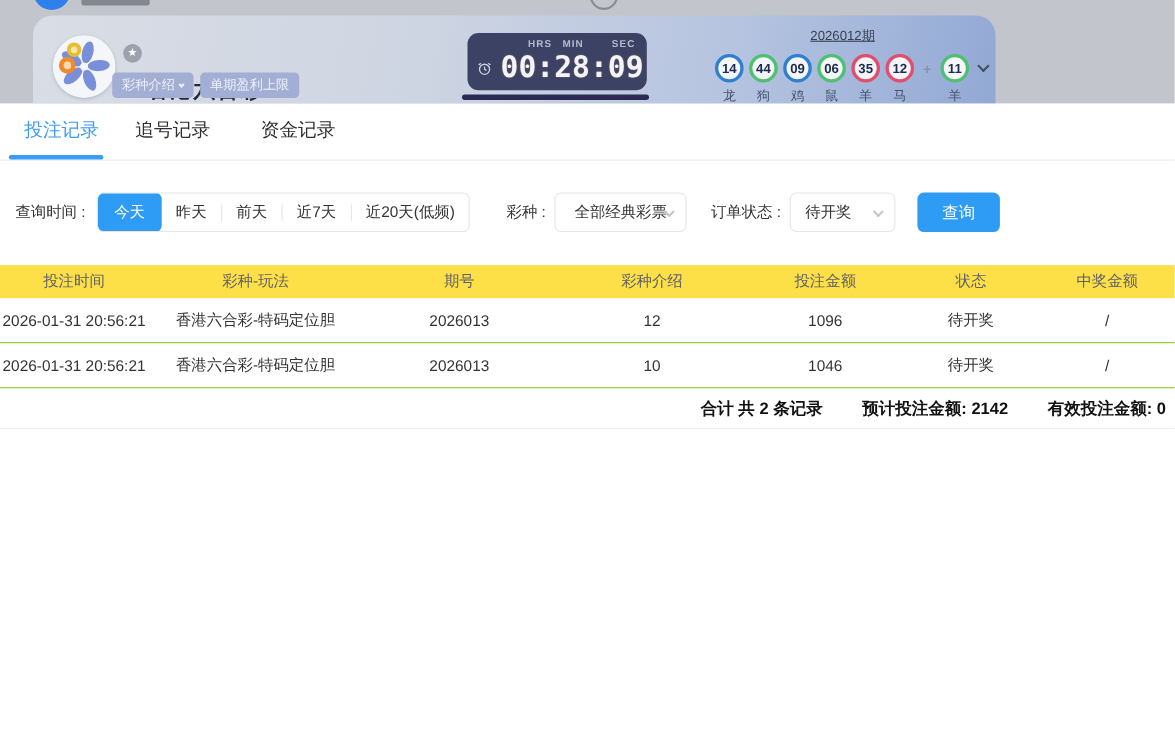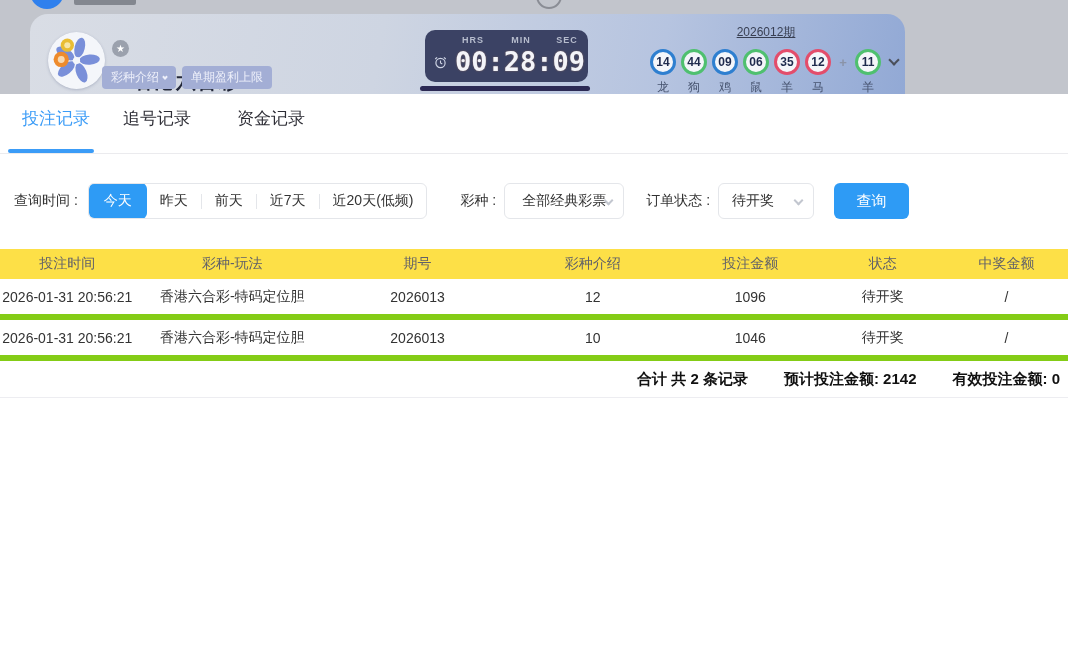--- a/index.html
+++ b/index.html
@@ -42,21 +42,21 @@
   .issue-cur { font-size:14px; color:#383f52; }
   .bet-status-row { margin-top:6px; display:flex; justify-content:flex-end; align-items:center; gap:9px; }
   .bet-status { font-size:19px; font-weight:bold; color:#272c3c; letter-spacing:1px; }
 
   .timer { position:absolute; left:395px; top:16px; width:163px; height:52px;
     background:#3b4264; border-radius:10px; }
   .timer .alarm { position:absolute; left:9px; top:26px; }
   .digits-wrap { position:absolute; left:30px; top:5px; width:128px; height:44px; }
   .t-label { position:absolute; top:0; transform:translateX(-50%); font-size:9px; font-weight:bold;
     letter-spacing:1px; color:#b6bccd; }
-  .t-label.l1 { left:18px; } .t-label.l2 { left:66px; } .t-label.l3 { left:112px; }
+  .t-label.l1 { left:36px; } .t-label.l2 { left:66px; } .t-label.l3 { left:112px; }
   .digits { position:absolute; left:0; top:11px; font-family:"DejaVu Sans Mono",monospace;
     font-size:27px; font-weight:bold; color:#f3f4f9; letter-spacing:0;
     text-shadow:0 0 2px rgba(255,170,90,.35); }
   .underbar { position:absolute; left:390px; top:72px; width:170px; height:5px;
     border-radius:3px; background:#2c2a54; }
 
   .results { position:absolute; left:620px; top:10px; width:258px; }
   .issue-last { font-size:12px; color:#383f52; text-align:center; padding-right:26px;text-decoration:underline; }
   .balls { display:flex; align-items:center; gap:5px; margin-top:8px; }
   .ball { width:26px; height:26px; border-radius:50%; background:#f4f6fa;
@@ -67,21 +67,21 @@
   .ball.c-red { border-color:#e34d6b; }
   .plus { width:14px; text-align:center; color:#8a93a8; font-weight:bold; font-size:13px; }
   .res-chev-wrap { width:16px; display:flex; justify-content:center; margin-top:-4px; }
   .zodiacs { display:flex; gap:5px; margin-top:4px; }
   .zodiacs span { width:26px; text-align:center; font-size:12px; color:#46536f; }
   .zodiacs .zspacer { width:14px; }
 
   
   main { background:#fff; }
   .tabs { padding:13px 0 0 22px; border-bottom:1px solid #ebebee; display:flex; }
-  .tab { position:relative; font-size:17px; color:#2e2e36; padding-bottom:23px; cursor:pointer; white-space:nowrap; }
+  .tab { position:relative; font-size:17px; color:#2e2e36; padding-bottom:15px; cursor:pointer; white-space:nowrap; }
   .tab + .tab { margin-left:33px; }
   .tab:nth-child(3) { margin-left:46px; }
   .tab.active { color:#3b9cf7; }
   .tab.active::after { content:""; position:absolute; left:-14px; right:-4px; bottom:0;
     height:4px; border-radius:2px; background:#3b9cf7; }
 
   .filters { display:flex; align-items:center; margin-top:29px; height:36px; }
   .f-label { font-size:14px; color:#333; white-space:nowrap; }
   .f-label.t { margin-left:14px; }
   .seg { display:flex; align-items:center; margin-left:10px; height:36px;
@@ -100,21 +100,21 @@
   .f-label.s { margin-left:22px; }
   .query-btn { margin-left:20px; width:75px; height:36px; background:#2e9bf5; color:#fff;
     font-size:15px; border:none; border-radius:6px; cursor:pointer; }
 
   .tbl { margin-top:30px; }
   .trow { display:grid;
     grid-template-columns:12.6% 18.3% 16.4% 16.4% 13.1% 11.7% 11.5%; align-items:center; }
   .trow > div { text-align:center; white-space:nowrap; }
   .thead { height:30px; background:#fde047; }
   .thead > div { font-size:14px; color:#606069; }
-  .tr { height:41px; border-bottom:6px solid #84cc16; }
+  .tr { height:41px; border-bottom:1px solid #84cc16; }
   .tr > div { font-size:14px; color:#333; }
 
   .summary { height:37px; display:flex; align-items:center; justify-content:flex-end;
     gap:36px; padding-right:8px; border-bottom:1px solid #ededf1; }
   .summary span { font-size:15px; font-weight:600; color:#111; white-space:nowrap; }
 </style>
 </head>
 <body>
 
 <div class="hdr">

